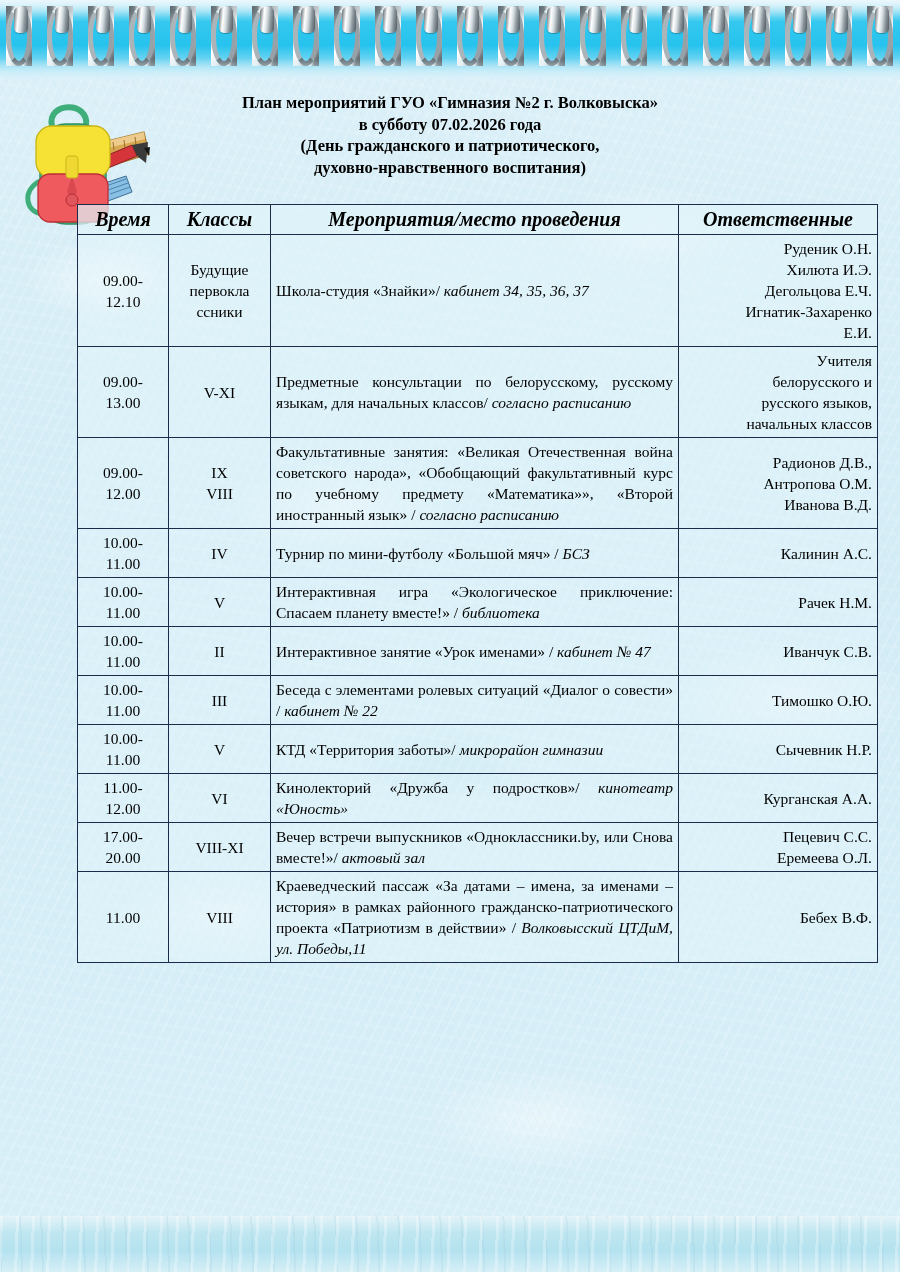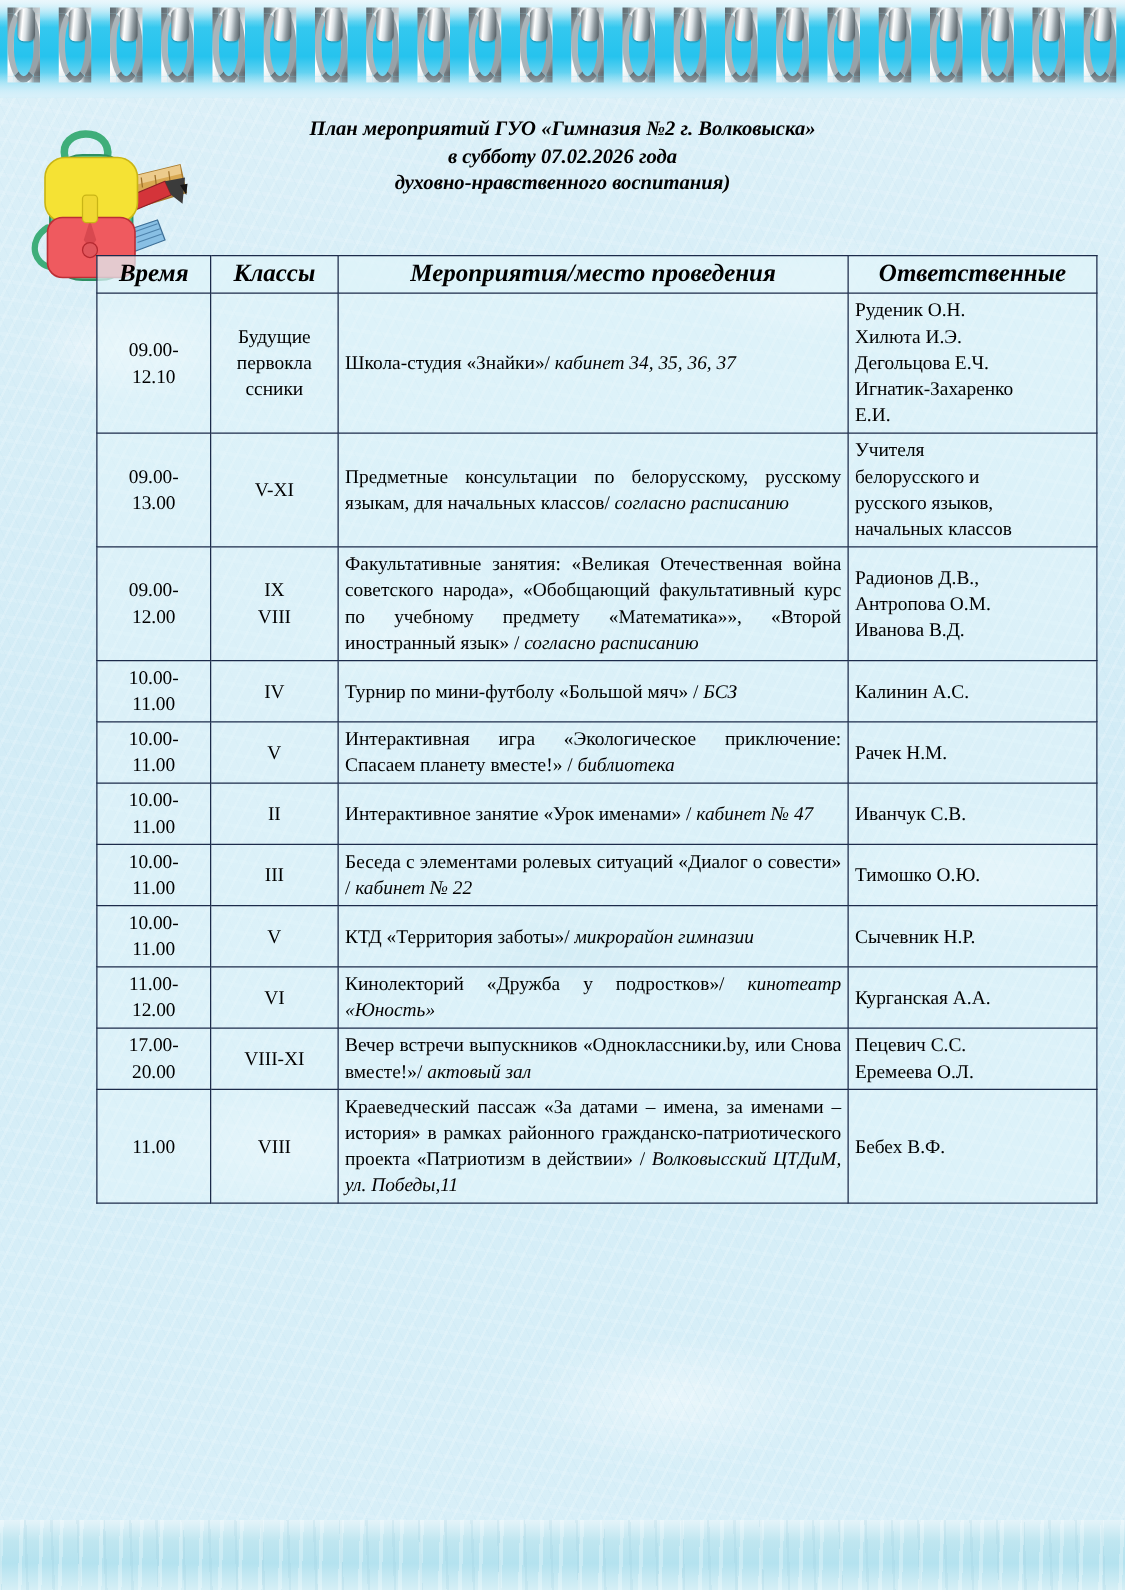--- a/index.html
+++ b/index.html
@@ -97,21 +97,20 @@
       repeating-linear-gradient(88deg, rgba(150,200,218,.35) 0 2px, rgba(255,255,255,0) 2px 21px);
   }
 
   
   #title-block {
     position: absolute;
     top: 92px; left: 150px;
     width: 600px;
     text-align: center;
     font-weight: bold;
-    font-style: italic;
     font-size: 16.5px;
     line-height: 21.5px;
     color: #000;
   }
   #title-block .line { white-space: nowrap; }
 
   
   #backpack {
     position: absolute;
     left: 16px; top: 96px;
@@ -152,21 +151,21 @@
     text-align: center;
     white-space: pre-line;
   }
   td.event {
     text-align: justify;
     text-align-last: left;
     vertical-align: top;
     padding-top: 4px;
     hyphens: none;
   }
-  td.resp { vertical-align: middle; }
+  td.resp { vertical-align: middle; text-align: right; }
   td.resp .nm { display: block; }
   .ital { font-style: italic; }
   tr.section-row td {
     text-align: center;
     font-weight: bold;
     font-style: italic;
     font-size: 16px;
     padding: 2px 5px;
   }
 </style>
@@ -288,20 +287,21 @@
       <path d="M34 78 h46 a12 12 0 0 1 12 12 v24 a12 12 0 0 1 -12 12 h-46 a12 12 0 0 1 -12 -12 v-24 a12 12 0 0 1 12 -12 z" fill="#ef5a5f" stroke="#bc2f35" stroke-width="1.3"></path>
       <path d="M56 80 l5 16 l-5 7 l-5 -7 z" fill="#d8484f"></path>
       <circle cx="56" cy="104" r="6" fill="#e0565c" stroke="#b4282f" stroke-width="1"></circle>
       <rect x="50" y="60" width="12" height="22" rx="3" fill="#f0d832" stroke="#c9b516" stroke-width="1"></rect>
     </g>
   </svg>
 
   <div id="title-block">
     <div class="line">План мероприятий ГУО «Гимназия №2 г. Волковыска»</div>
     <div class="line">в субботу 07.02.2026 года</div>
+    <div class="line">(День гражданского и патриотического,</div>
     <div class="line">духовно-нравственного воспитания)</div>
   </div>
 
   <table id="plan-table">
     <colgroup>
       <col class="c-time">
         <col class="c-class">
         <col class="c-event">
         <col class="c-resp">
     </colgroup>

